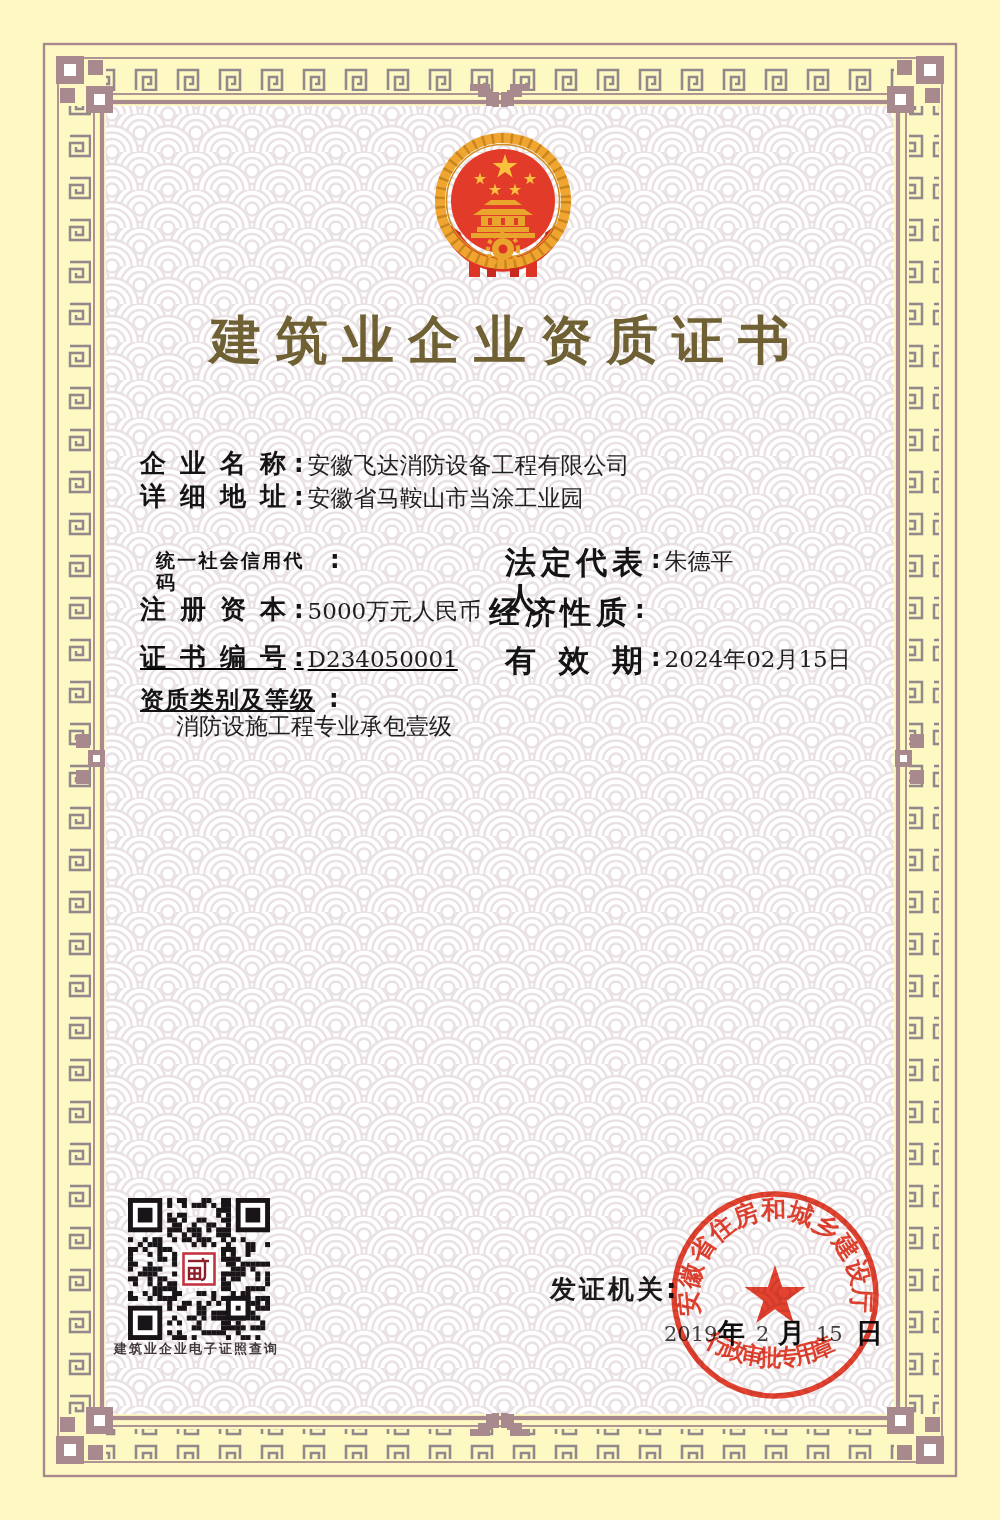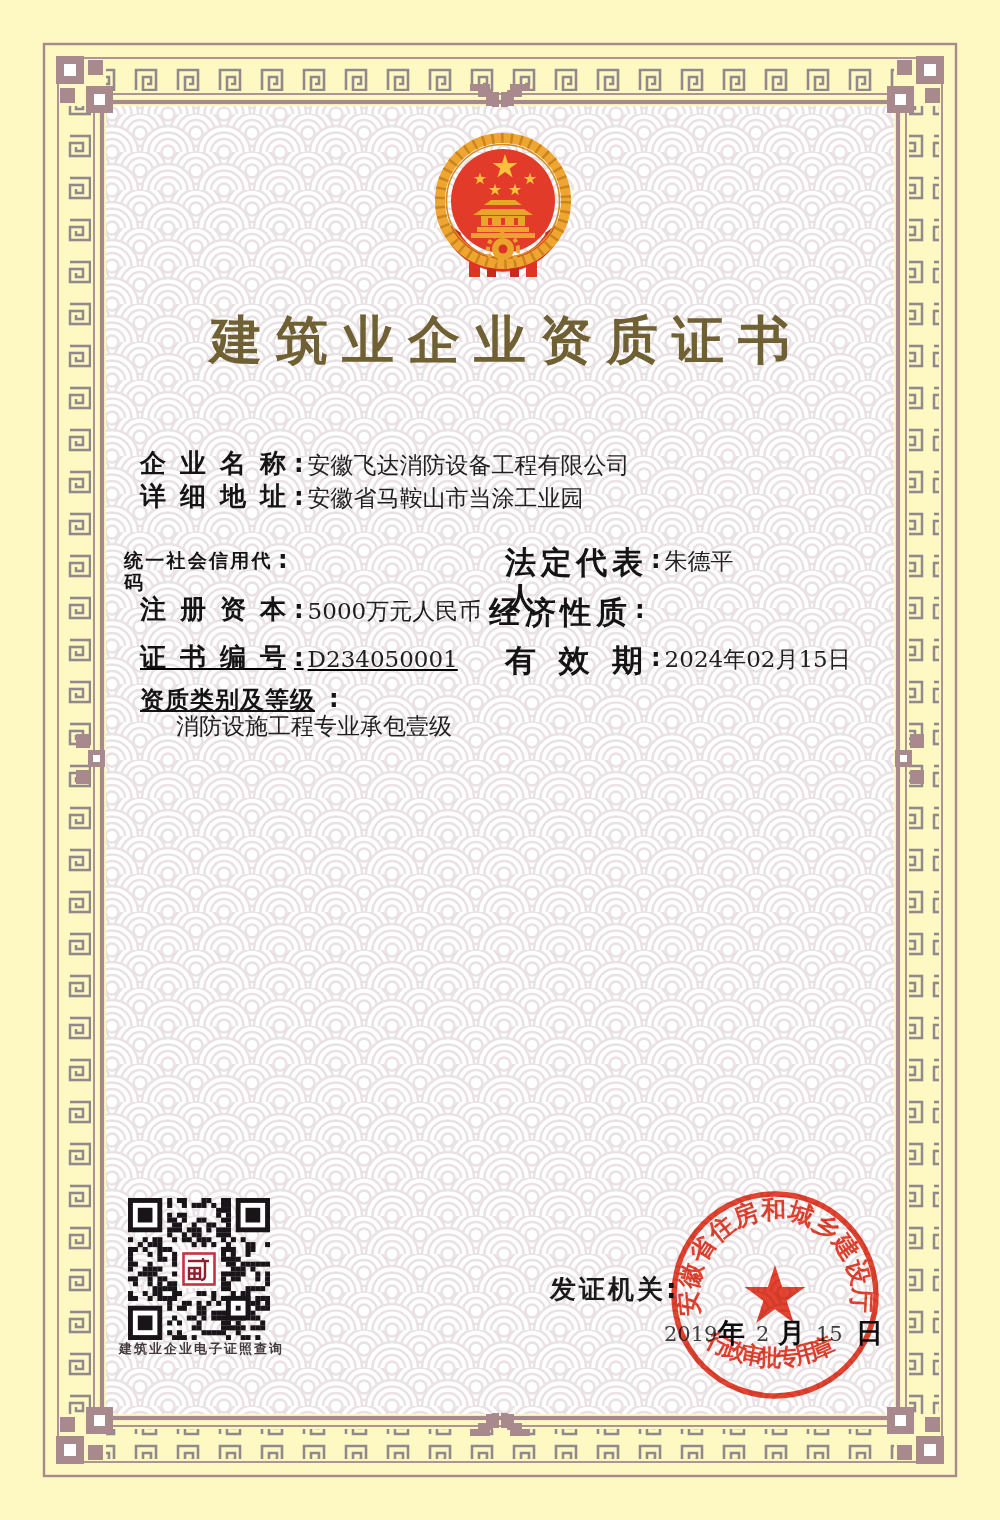--- a/index.html
+++ b/index.html
@@ -30,21 +30,21 @@
     font-family:"DejaVu Serif","Liberation Serif",serif;
     font-size:23px;color:#1f1f1f;margin-top:3px;line-height:1.18;
   }
   .val-wrap{width:262px;}
   .qr-wrap{position:absolute;left:128px;top:1198px;width:142px;height:142px;}
   .qr-logo{
     position:absolute;left:52px;top:52px;width:38px;height:38px;
     background:#ffffff;display:flex;align-items:center;justify-content:center;
   }
   .qr-caption{
-    position:absolute;left:114px;top:1340px;width:170px;text-align:right;
+    position:absolute;left:114px;top:1340px;width:170px;text-align:left;
     font-family:"DejaVu Serif","Liberation Serif",serif;
     font-size:13px;font-weight:700;color:#433a3c;letter-spacing:2px;white-space:nowrap;
   }
   .issuer{
     position:absolute;left:550px;top:1272px;
     font-size:26px;font-weight:700;color:#1a1a1a;letter-spacing:3px;
   }
   .date-num{
     position:absolute;font-family:"DejaVu Serif","Liberation Serif",serif;
     font-size:21px;color:#3e3e3e;top:1322px;
@@ -203,21 +203,21 @@
     <span class="colon">:</span>
     <span class="val">安徽飞达消防设备工程有限公司</span>
   </div>
 
   <div class="row" style="left:140px;top:482px;">
     <span class="flabel w146">详细地址</span>
     <span class="colon">:</span>
     <span class="val">安徽省马鞍山市当涂工业园</span>
   </div>
 
-  <div class="row" style="left:124px;top:545px;">
+  <div class="row" style="left:156px;top:545px;gap:20px;">
     <span class="flabel w146s">统一社会信用代码</span>
     <span class="colon">:</span>
   </div>
 
   <div class="row" style="left:505px;top:545px;">
     <span class="flabel w138">法定代表人</span>
     <span class="colon">:</span>
     <span class="val">朱德平</span>
   </div>
 

